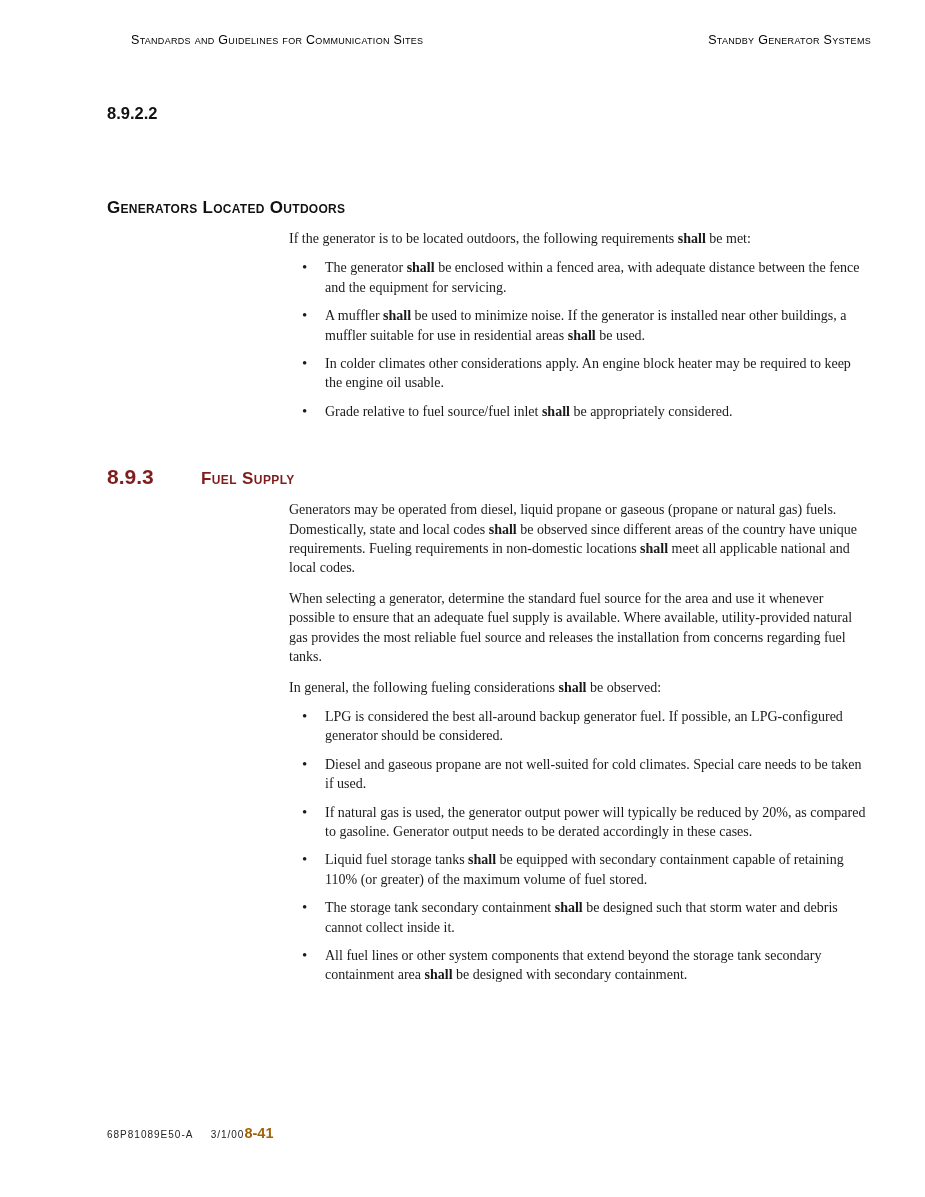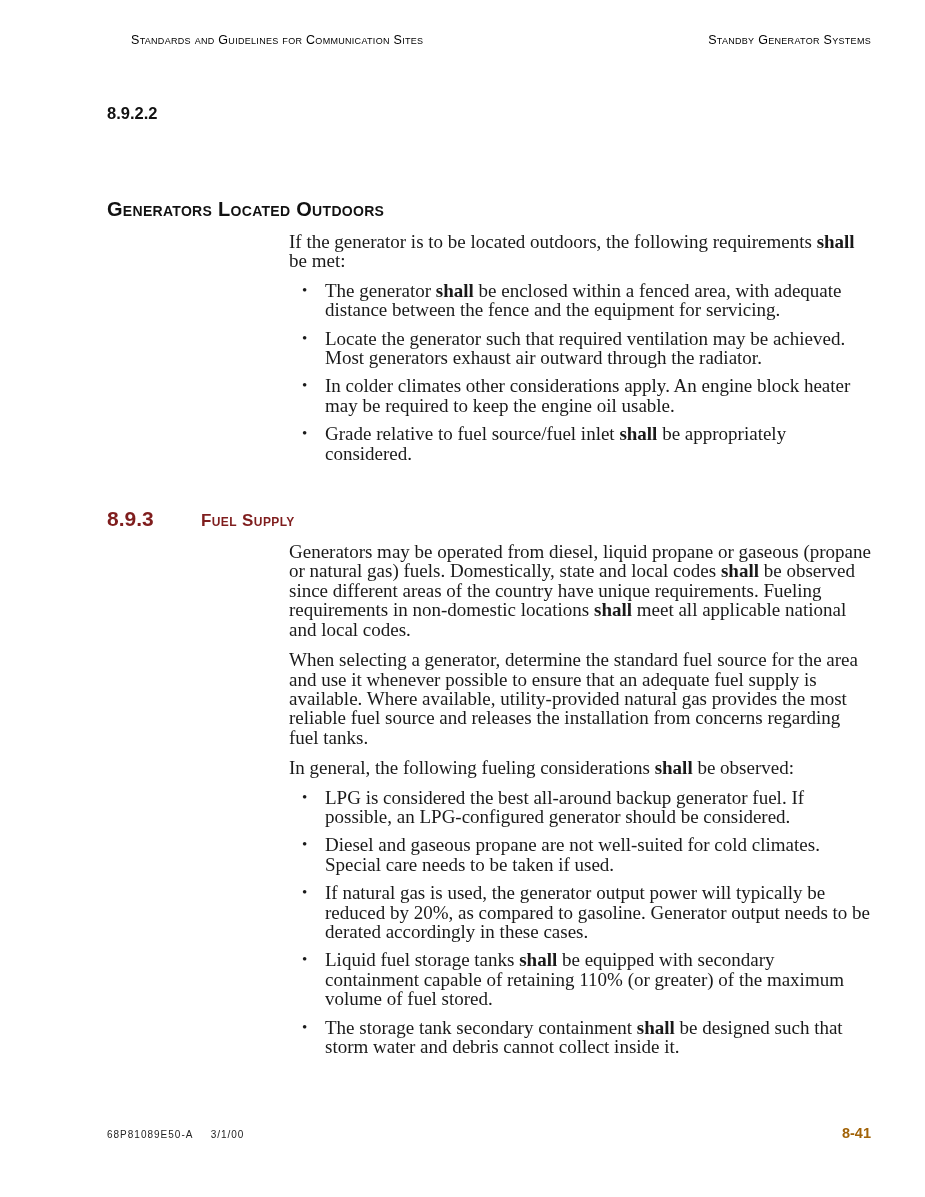--- a/index.html
+++ b/index.html
@@ -34,28 +34,28 @@
     top: 104px; left: 107px; right: 54px;
   }
   .section-heading {
     display: flex;
     align-items: baseline;
     font-family: "Liberation Sans", sans-serif;
     font-weight: bold;
   }
   .section-heading .sec-num { width: 94px; flex: 0 0 94px; }
   .h-sub { font-size: 16.5px; color: #111111; flex-direction: column; }
-  .h-sub .sec-title { font-variant: small-caps; font-size: 20px; letter-spacing: 0.3px; }
+  .h-sub .sec-title { font-variant: small-caps; font-size: 17px; letter-spacing: 0.3px; }
   .h-main { font-size: 21px; color: #7f1d1d; margin-top: 44px; }
   .h-main .sec-title { font-variant: small-caps; font-size: 17px; letter-spacing: 0.4px; }
 
   .body-col {
     margin-left: 182px;   
     width: 582px;
-    font-size: 19px;
+    font-size: 14px;
     line-height: 19.4px;
   }
   .body-col p { margin-top: 11px; }
   .body-col p.intro { margin-top: 11px; }
 
   ul.bullets {
     list-style: none;
     margin-top: 10px;
   }
   ul.bullets li {
@@ -71,21 +71,20 @@
     font-size: 15px;
   }
   b { font-weight: bold; }
 
   
   .running-footer {
     position: absolute;
     left: 107px; right: 54px;
     top: 1125px;
     display: flex;
-    justify-content: space-between;
     align-items: baseline;
   }
   .footer-left {
     font-family: "Liberation Sans", sans-serif;
     font-size: 10px;
     letter-spacing: 1px;
     color: #222222;
   }
   .footer-left .doc-date { margin-left: 14px; }
   .footer-right {
@@ -109,41 +108,42 @@
 
     <div class="section-heading h-sub">
       <span class="sec-num">8.9.2.2</span>
       <span class="sec-title">Generators Located Outdoors</span>
     </div>
 
     <div class="body-col">
       <p class="intro">If the generator is to be located outdoors, the following requirements <b>shall</b> be met:</p>
       <ul class="bullets">
         <li>The generator <b>shall</b> be enclosed within a fenced area, with adequate distance between the fence and the equipment for servicing.</li>
-        <li>Locate the generator such that required ventilation may be achieved. Most generators exhaust air outward through the radiator.</li>
+        <li>A muffler <b>shall</b> be used to minimize noise. If the generator is installed near other buildings, a muffler suitable for use in residential areas <b>shall</b> be used.</li>
         <li>In colder climates other considerations apply. An engine block heater may be required to keep the engine oil usable.</li>
         <li>Grade relative to fuel source/fuel inlet <b>shall</b> be appropriately considered.</li>
       </ul>
     </div>
 
     <div class="section-heading h-main">
       <span class="sec-num">8.9.3</span>
       <span class="sec-title">Fuel Supply</span>
     </div>
 
     <div class="body-col">
       <p>Generators may be operated from diesel, liquid propane or gaseous (propane or natural gas) fuels. Domestically, state and local codes <b>shall</b> be observed since different areas of the country have unique requirements. Fueling requirements in non-domestic locations <b>shall</b> meet all applicable national and local codes.</p>
       <p>When selecting a generator, determine the standard fuel source for the area and use it whenever possible to ensure that an adequate fuel supply is available. Where available, utility-provided natural gas provides the most reliable fuel source and releases the installation from concerns regarding fuel tanks.</p>
       <p>In general, the following fueling considerations <b>shall</b> be observed:</p>
       <ul class="bullets">
         <li>LPG is considered the best all-around backup generator fuel. If possible, an LPG-configured generator should be considered.</li>
         <li>Diesel and gaseous propane are not well-suited for cold climates. Special care needs to be taken if used.</li>
         <li>If natural gas is used, the generator output power will typically be reduced by 20%, as compared to gasoline. Generator output needs to be derated accordingly in these cases.</li>
         <li>Liquid fuel storage tanks <b>shall</b> be equipped with secondary containment capable of retaining 110% (or greater) of the maximum volume of fuel stored.</li>
         <li>The storage tank secondary containment <b>shall</b> be designed such that storm water and debris cannot collect inside it.</li>
+        <li>All fuel lines or other system components that extend beyond the storage tank secondary containment area <b>shall</b> be designed with secondary containment.</li>
       </ul>
     </div>
 
   </div>
 
   <div class="running-footer">
     <span class="footer-left">
       <span>68P81089E50-A</span>
       <span class="doc-date">3/1/00</span>
     </span>

